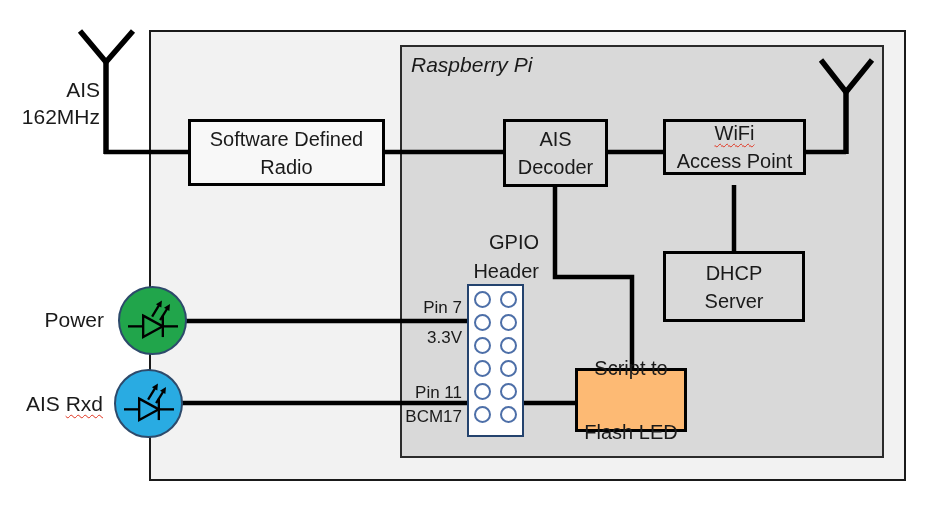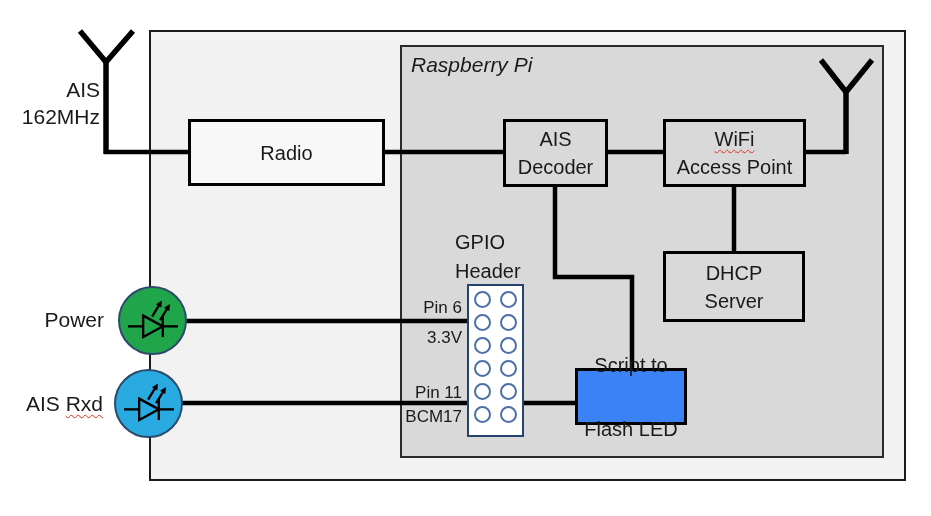--- a/index.html
+++ b/index.html
@@ -20,30 +20,30 @@
 
   
   .wires { left:0; top:0; width:931px; height:516px; pointer-events:none; }
 
   
   .node { border:3px solid #000; display:flex; flex-direction:column;
           align-items:center; justify-content:center; text-align:center;
           font-size:20px; line-height:28px; white-space:nowrap; }
   .sdr    { left:188px; top:119px; width:197px; height:67px; background:#f8f8f8; }
   .ais    { left:503px; top:119px; width:105px; height:68px; background:#d9d9d9; }
-  .wifi   { left:663px; top:119px; width:143px; height:68px; background:#d9d9d9; }
+  .wifi   { left:663px; top:119px; width:143px; height:56px; background:#d9d9d9; }
   .dhcp   { left:663px; top:251px; width:142px; height:71px; background:#d9d9d9; }
-  .script { left:575px; top:368px; width:112px; height:57px; background:#3b82f6;gap:36px; }
+  .script { left:575px; top:368px; width:112px; height:64px; background:#fdba74;gap:36px; }
 
   .misspell { text-decoration-line:underline; text-decoration-style:wavy;
               text-decoration-color:#e0321e; text-decoration-thickness:1px;
               text-underline-offset:3px; }
 
   
-  .gpio-title { left:455px; top:228px; width:84px; text-align:left;
+  .gpio-title { left:455px; top:228px; width:84px; text-align:right;
                 font-size:20px; line-height:29px; }
   .gpio-box { left:467px; top:284px; width:57px; height:153px; background:#ffffff;
               border:2px solid #24436e; display:grid;
               grid-template-columns:1fr 1fr; align-content:start;
               padding-top:5px; row-gap:6px; justify-items:center; }
   .pin-circle { width:17px; height:17px; border:2px solid #4d6fa8;
                 border-radius:50%; background:#ffffff; }
   .pin-label { width:66px; text-align:right; font-size:17px; line-height:20px;
                white-space:nowrap; }
   .pin3-l1  { left:396px; top:298px; }
@@ -97,20 +97,21 @@
   </svg>
 
   <div class="abs frame-label rpi-label">Raspberry Pi</div>
 
   <div class="abs ant-label">
     <div>AIS</div>
     <div>162MHz</div>
   </div>
 
   <div class="abs node sdr">
+    <div>Software Defined</div>
     <div>Radio</div>
   </div>
 
   <div class="abs node ais">
     <div>AIS</div>
     <div>Decoder</div>
   </div>
 
   <div class="abs node wifi">
     <div class="misspell">WiFi</div>
@@ -139,21 +140,21 @@
       <span class="pin-circle"></span>
       <span class="pin-circle"></span>
       <span class="pin-circle"></span>
       <span class="pin-circle"></span>
       <span class="pin-circle"></span>
       <span class="pin-circle"></span>
       <span class="pin-circle"></span>
       <span class="pin-circle"></span>
     </div>
 
-  <div class="abs pin-label pin3-l1">Pin 6</div>
+  <div class="abs pin-label pin3-l1">Pin 7</div>
   <div class="abs pin-label pin3-l2">3.3V</div>
   <div class="abs pin-label pin11-l1">Pin 11</div>
   <div class="abs pin-label pin11-l2">BCM17</div>
 
   <div class="abs side-label power-label">Power</div>
   <div class="abs led led-power" style="background-color: rgb(33, 165, 75);">
     <svg width="54" height="50" viewBox="0 0 60 56">
       <g stroke="#000" stroke-width="2.6" fill="none">
         <path d="M2 34 H19"></path>
         <path d="M19 22 L41 34 L19 46 Z"></path>

